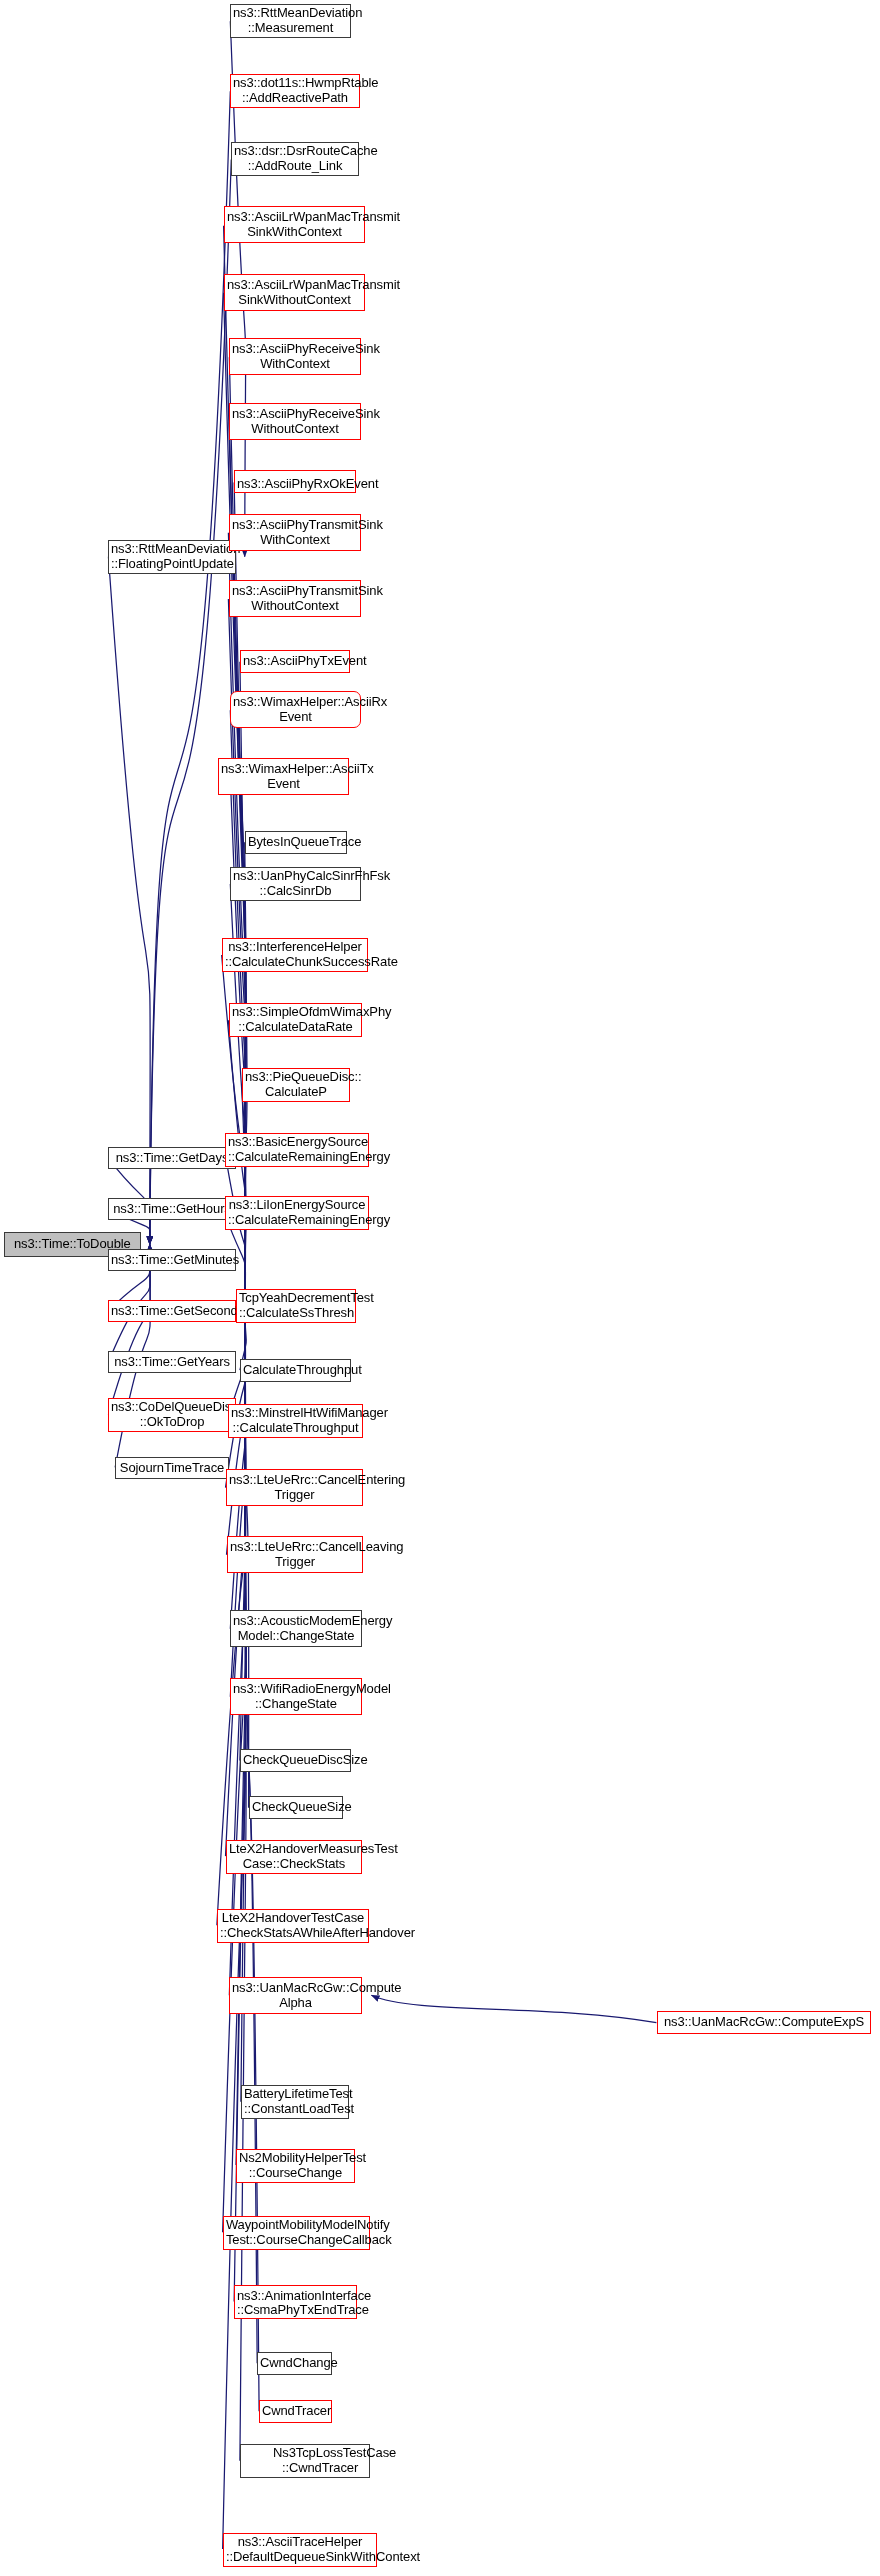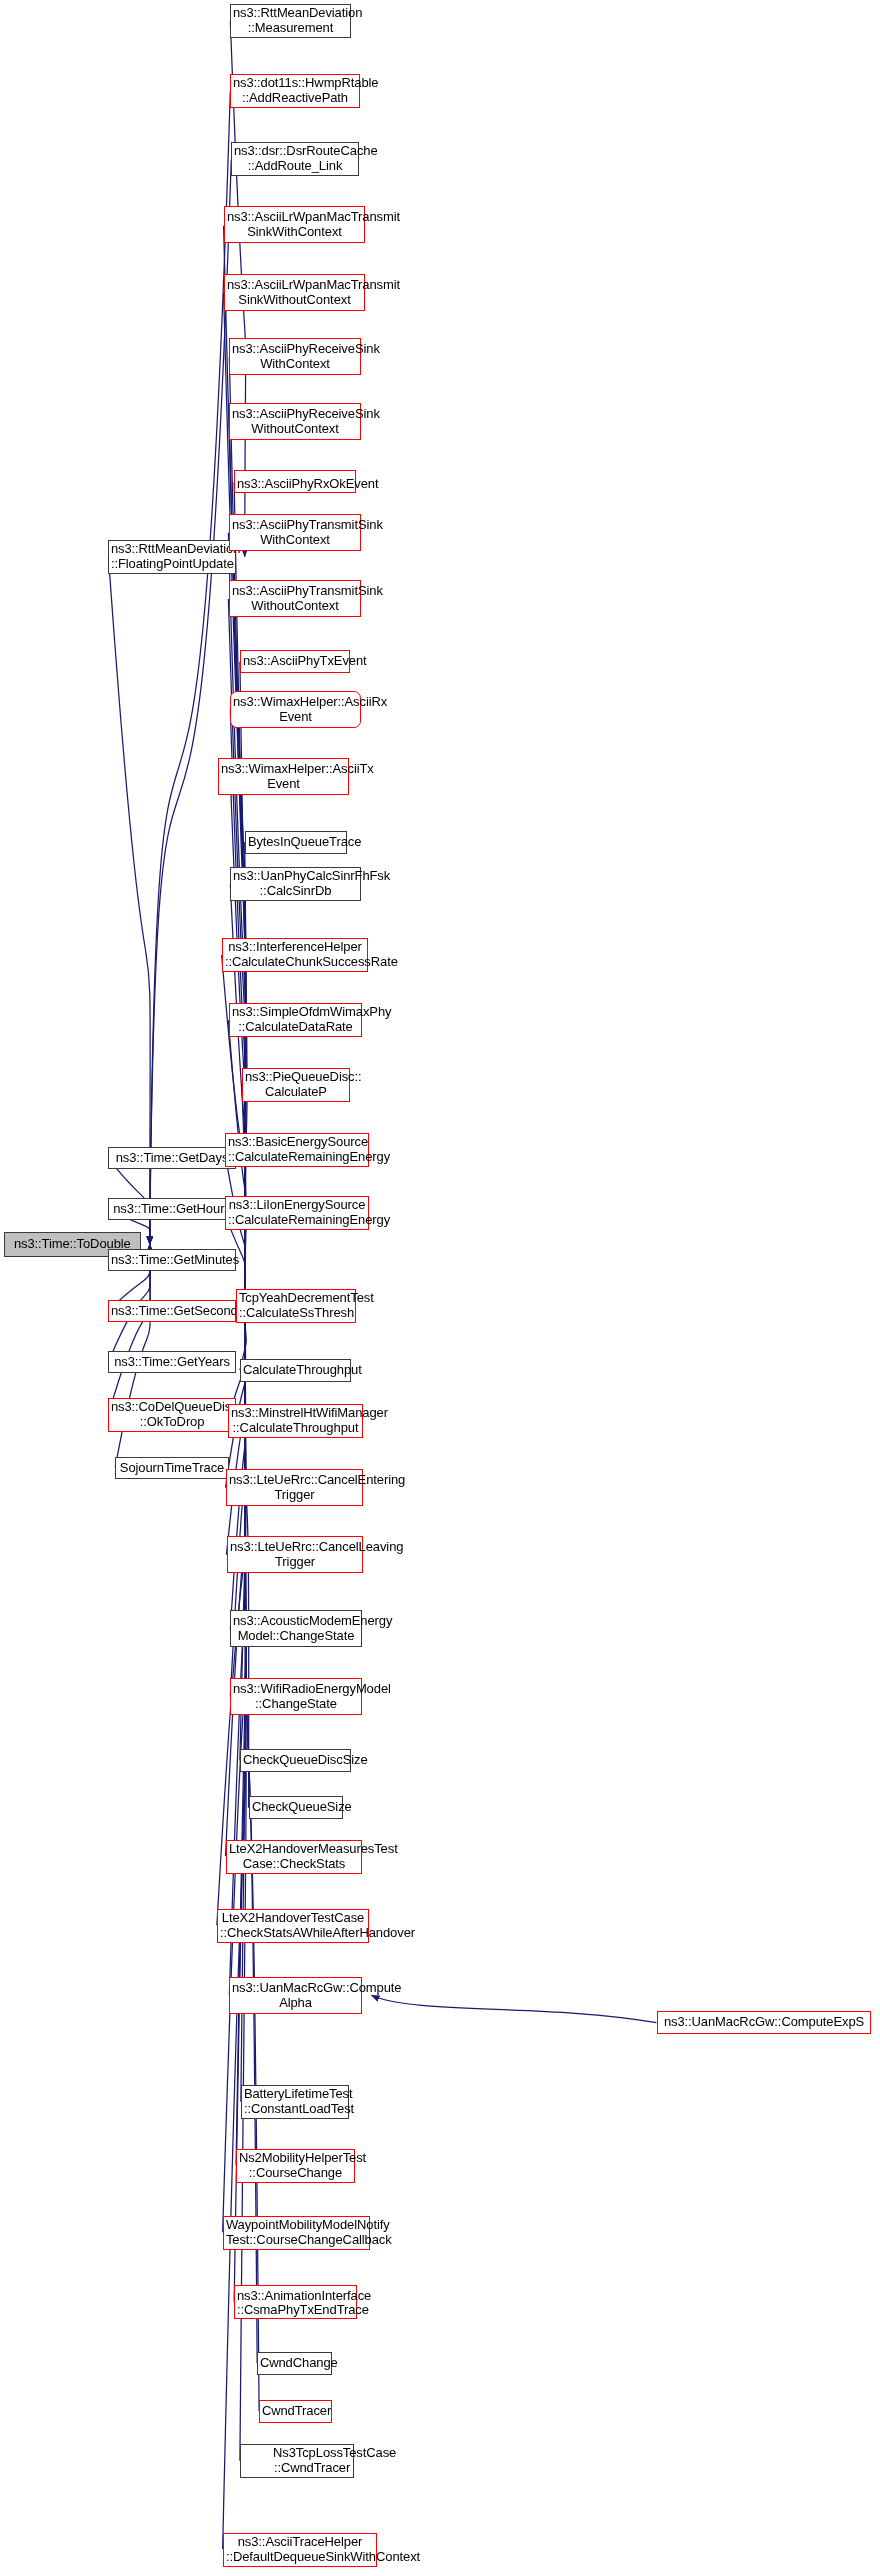--- a/index.html
+++ b/index.html
@@ -189,20 +189,20 @@
       <div class="node black" style="left: 241px; top: 2085px; width: 108px; height: 34px;"><span>BatteryLifetimeTest
 ::ConstantLoadTest</span></div>
       <div class="node red" style="left: 236px; top: 2149px; width: 119px; height: 34px;"><span>Ns2MobilityHelperTest
 ::CourseChange</span></div>
       <div class="node red" style="left: 223px; top: 2216px; width: 147px; height: 34px;"><span>WaypointMobilityModelNotify
 Test::CourseChangeCallback</span></div>
       <div class="node red" style="left: 234px; top: 2285px; width: 123px; height: 34px; align-items: flex-end;"><span>ns3::AnimationInterface
 ::CsmaPhyTxEndTrace</span></div>
       <div class="node black" style="left: 257px; top: 2352px; width: 75px; height: 23px;"><span>CwndChange</span></div>
       <div class="node red" style="left: 259px; top: 2400px; width: 73px; height: 23px;"><span>CwndTracer</span></div>
-      <div class="node black" style="left: 240px; top: 2444px; width: 114px; height: 34px; padding-left: 32px;"><span>Ns3TcpLossTestCase
+      <div class="node black" style="left: 240px; top: 2444px; width: 130px; height: 34px; padding-left: 32px;"><span>Ns3TcpLossTestCase
 ::CwndTracer</span></div>
       <div class="node red" style="left: 223px; top: 2533px; width: 154px; height: 34px;"><span>ns3::AsciiTraceHelper
 ::DefaultDequeueSinkWithContext</span></div>
       <div class="node red" style="left: 657px; top: 2011px; width: 214px; height: 23px;"><span>ns3::UanMacRcGw::ComputeExpS</span></div>
     </div>
 </div>
 
 
 </body></html>

